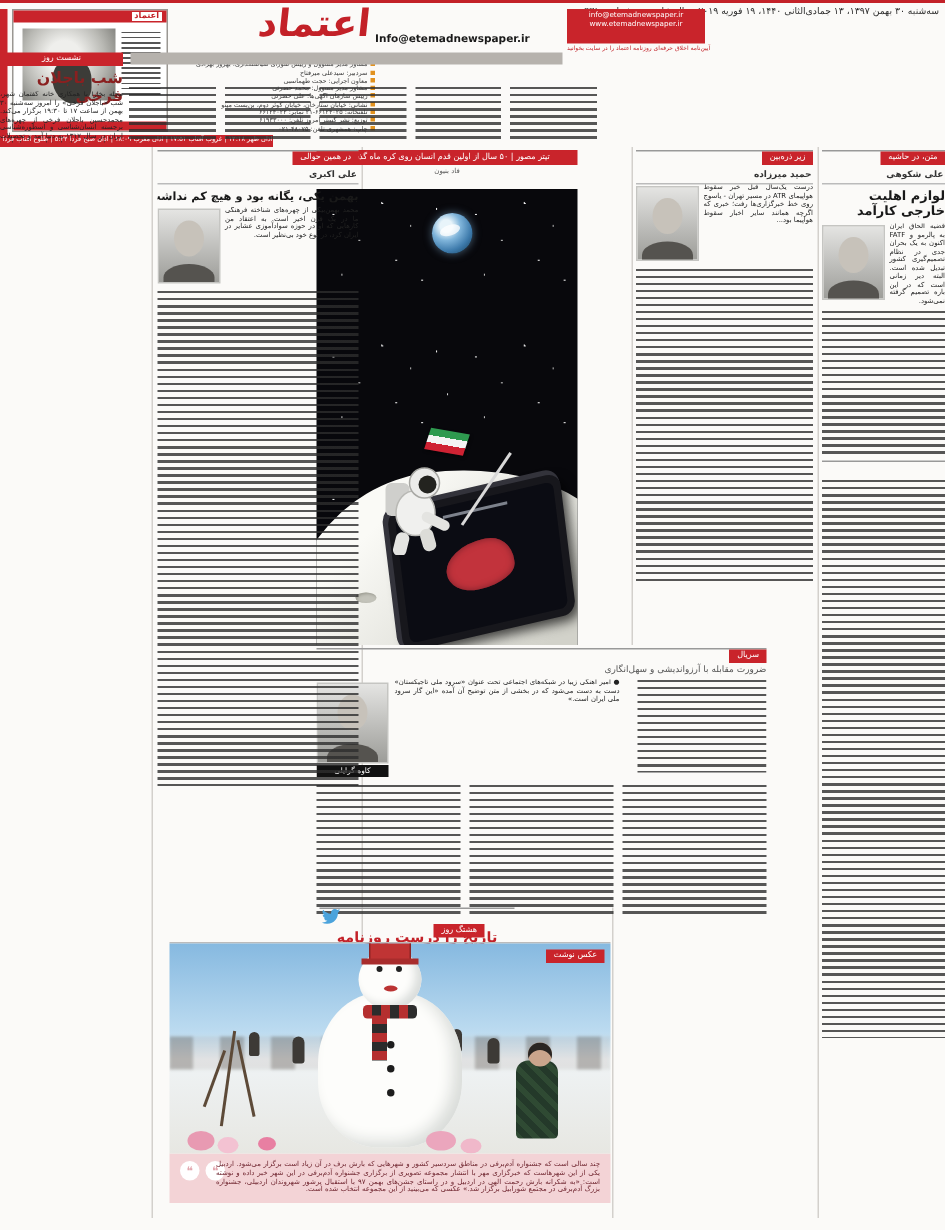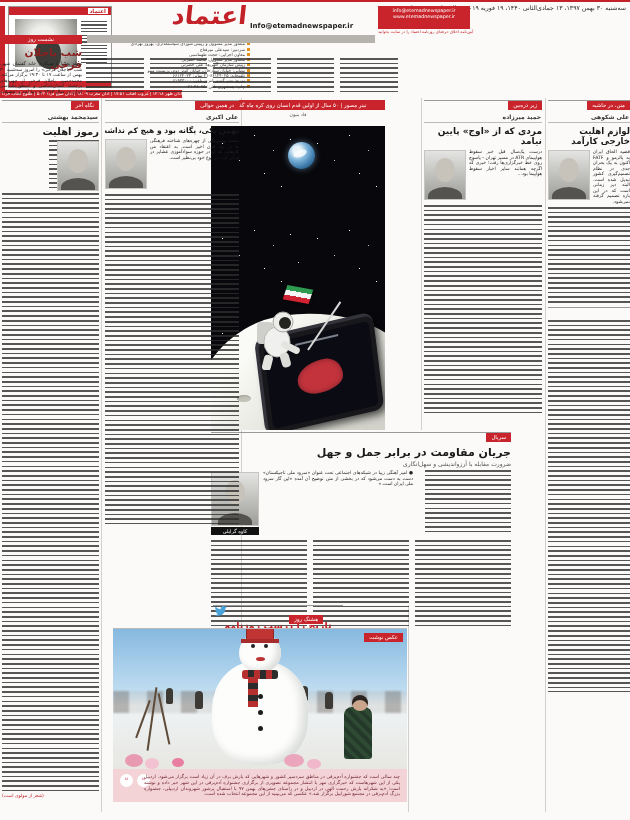--- a/index.html
+++ b/index.html
@@ -163,21 +163,20 @@
     <div class="tx" style="height:96px;margin-top:3px;"></div>
     <div class="lblrow" style="margin-top:4px;"></div>
     <div class="tx" style="height:372px;margin-top:2px;"></div>
   </div>
 
   <div class="abs" style="right:88px;top:100px;width:118px;">
     <div class="lblrow">
         <span class="lbl">زیر ذره‌بین</span>
       </div>
     <div class="author">حمید میرزاده</div>
-    <div class="hl" style="font-size:9px;margin:3px 0;">مردی که از «اوج» پایین نیامد</div>
     <div style="overflow:hidden;">
       <div class="por"></div>
       <div class="lead">درست یک‌سال قبل خبر سقوط هواپیمای ATR در مسیر تهران - یاسوج روی خط خبرگزاری‌ها رفت؛ خبری که اگرچه همانند سایر اخبار سقوط هواپیما بود...</div>
     </div>
     <div class="tx" style="height:210px;margin-top:3px;"></div>
   </div>
 
   <div class="abs" style="left:211px;top:100px;width:174px;height:330px;">
     <div class="abs kicker">تیتر مصور | ۵۰ سال از اولین قدم انسان روی کره ماه گذشت</div>
     <div class="abs credit">فاد بنیون</div>
@@ -203,21 +202,20 @@
         <rect x="20" y="50" width="9" height="16" rx="4" fill="#e4e4e1" transform="rotate(14 20 50)"></rect>
         <rect x="34" y="50" width="9" height="15" rx="4" fill="#dcdcd8" transform="rotate(-16 34 50)"></rect>
       </svg>
     </div>
   </div>
 
   <div class="abs" style="left:211px;top:432px;width:300px;">
     <div class="lblrow">
         <span class="lbl">سریال</span>
       </div>
-    <div class="hl" style="font-size:11px;margin:3px 0 1px;text-align:right;">جریان مقاومت در برابر جمل و جهل</div>
     <div style="font-size:6px;color:#555;text-align:right;margin-bottom:3px;">ضرورت مقابله با آرزواندیشی و سهل‌انگاری</div>
     <div style="overflow:hidden;">
       <div class="serial-photo">
         <div class="por"></div>
         <div class="capblk">کاوه گرایلی</div>
       </div>
       <div class="lead" style="width:150px;float:left;">● امیر آهنگی زیبا در شبکه‌های اجتماعی تحت عنوان «سرود ملی تاجیکستان» دست به دست می‌شود که در بخشی از متن توضیح آن آمده «این گار سرود ملی ایران است.»</div>
       <div class="tx" style="width:86px;height:62px;float:right;"></div>
     </div>
     <div class="cols" style="height:88px;margin-top:5px;">
@@ -288,24 +286,13 @@
       <div class="phototag">عکس نوشت</div>
     </div>
     <div class="pinkbox">
       <div class="cap">
         <span class="qc">❝</span><span class="qc qc2">❝</span>
         <span>چند سالی است که جشنواره آدم‌برفی در مناطق سردسیر کشور و شهرهایی که بارش برف در آن زیاد است برگزار می‌شود. اردبیل یکی از این شهرهاست که خبرگزاری مهر با انتشار مجموعه تصویری از برگزاری جشنواره آدم‌برفی در این شهر خبر داده و نوشته است: «به شکرانه بارش رحمت الهی در اردبیل و در راستای جشن‌های بهمن ۹۷ با استقبال پرشور شهروندان اردبیلی، جشنواره بزرگ آدم‌برفی در مجتمع شورابیل برگزار شد.» عکسی که می‌بینید از این مجموعه انتخاب شده است.</span>
       </div>
     </div>
   </div>
 
-  <div class="abs" style="left:2px;top:100px;width:97px;">
-    <div class="lblrow">
-        <span class="lbl">نگاه آخر</span>
-      </div>
-    <div class="author">سیدمحمد بهشتی</div>
-    <div class="hl" style="font-size:10px;margin:3px 0;">رموز اهلیت</div>
-    <div class="por" style="float:right;margin:1px 0 2px 3px;"></div>
-    <div class="tx" style="height:48px;width:50px;"></div>
-    <div class="tx" style="height:600px;margin-top:4px;clear:both;"></div>
-    <div class="endnote">(شعر از مولوی است)</div>
-  </div>
 </div>
 
 </body></html>

